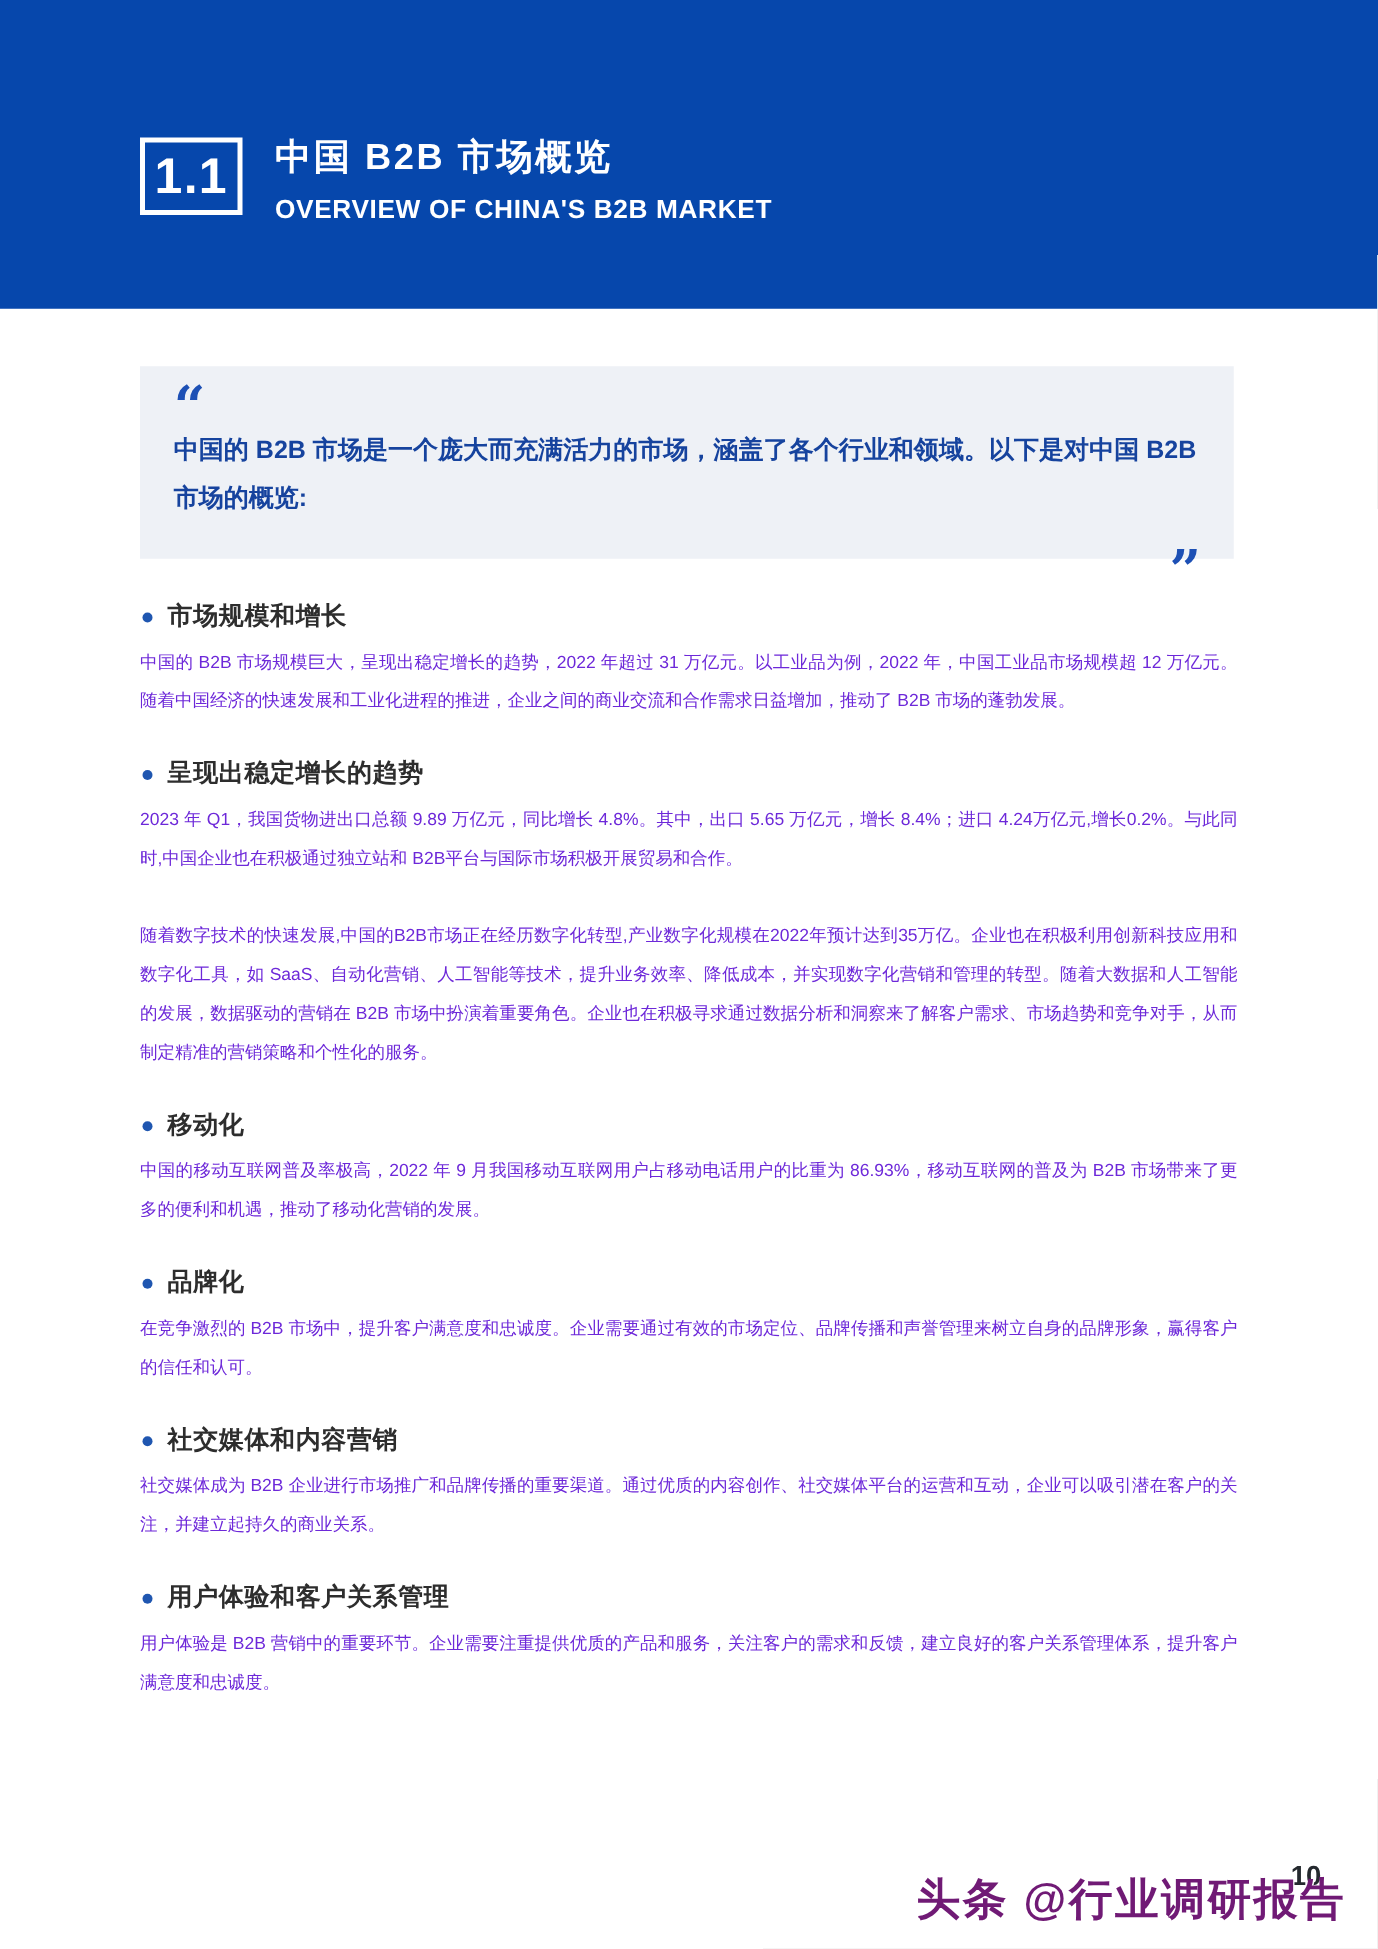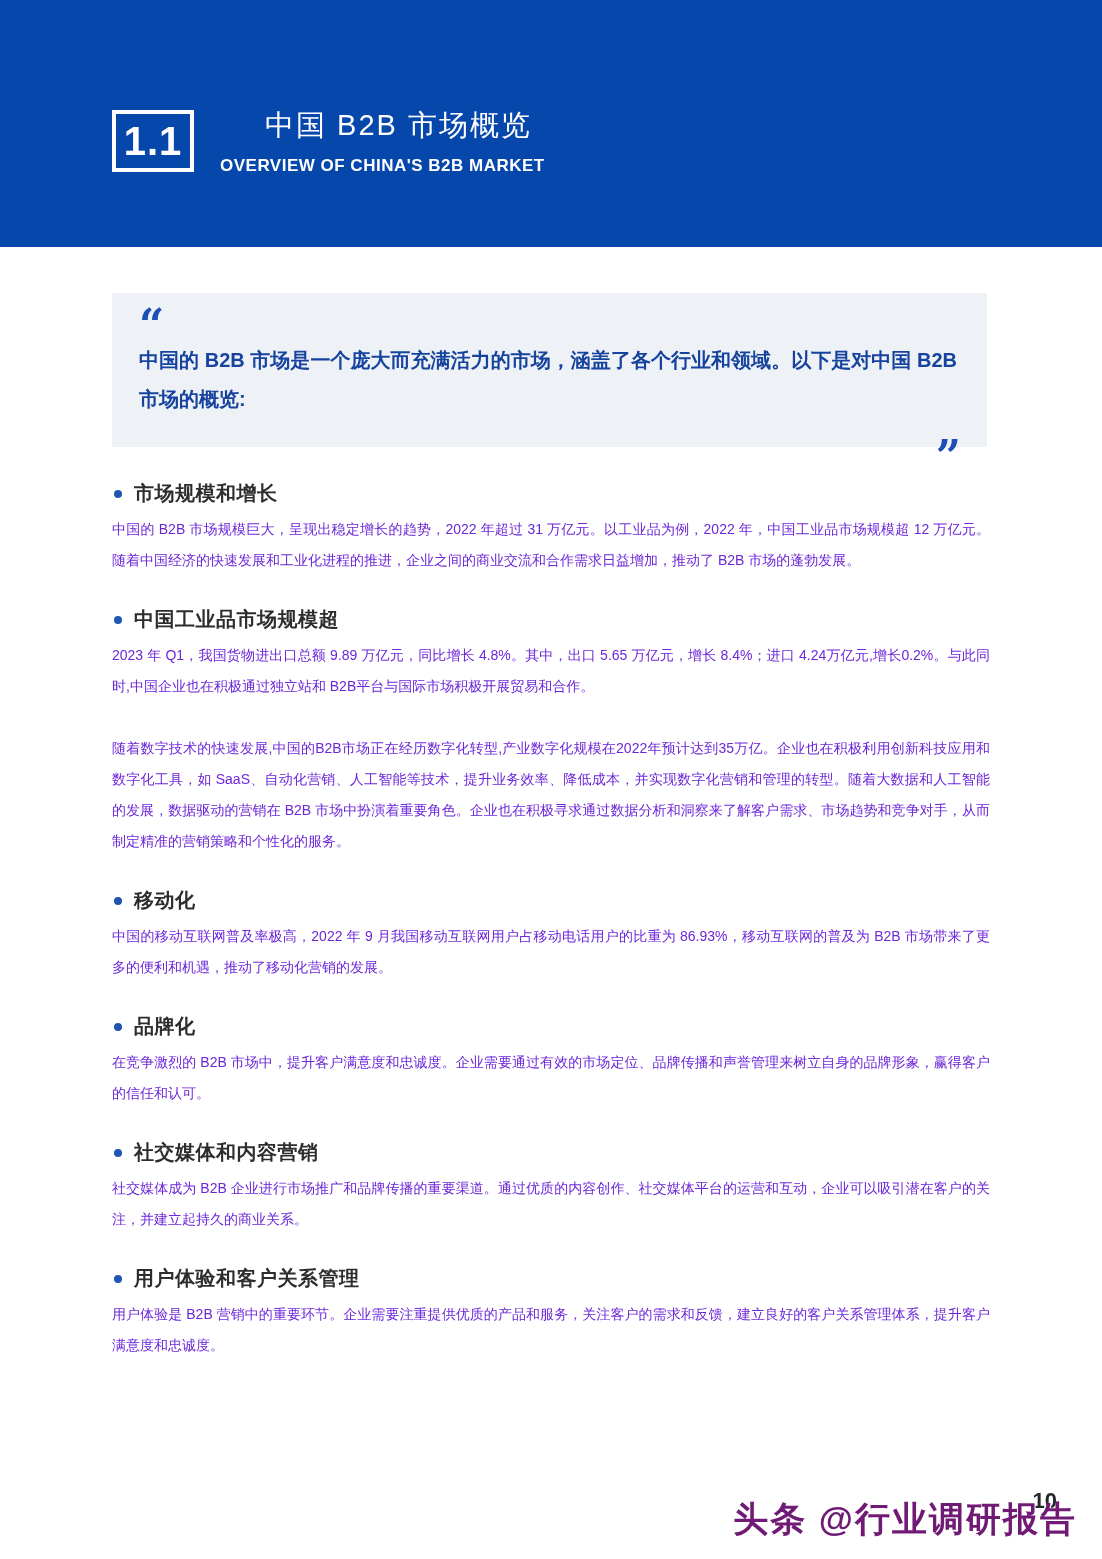--- a/index.html
+++ b/index.html
@@ -20,22 +20,22 @@
   .badge {
     position:absolute; left:112px; top:110px;
     width:82px; height:62px;
     border:4px solid #ffffff;
     box-sizing:border-box;
     display:flex; align-items:center; justify-content:center;
     color:#ffffff; font-size:40px; font-weight:bold;
     letter-spacing:1px;
   }
   .header-titles { position:absolute; left:220px; top:106px; color:#ffffff; }
-  .header-title { font-size:29px; font-weight:normal; letter-spacing:2px;margin-left:45px; }
-  .header-subtitle { margin-top:10px; font-size:17px; font-weight:bold; letter-spacing:0.5px; }
+  .header-title { font-size:29px; font-weight:bold; letter-spacing:2px; }
+  .header-subtitle { margin-top:10px; font-size:21px; font-weight:bold; letter-spacing:0.5px; }
 
   
   .quote-wrap { position:relative; margin:46px 115px 0 112px; }
   .quote-box {
     position:relative;
     background:#eef1f6;
     padding:18px 30px 28px 27px;
     min-height:66px;
   }
   .quote-mark {
@@ -115,21 +115,21 @@
       <div class="section-heading-row">
         <span class="bullet"></span>
         <span class="section-heading">市场规模和增长</span>
       </div>
       <div class="section-body">中国的 B2B 市场规模巨大，呈现出稳定增长的趋势，2022 年超过 31 万亿元。以工业品为例，2022 年，中国工业品市场规模超 12 万亿元。随着中国经济的快速发展和工业化进程的推进，企业之间的商业交流和合作需求日益增加，推动了 B2B 市场的蓬勃发展。</div>
     </div>
 
     <div class="section">
       <div class="section-heading-row">
         <span class="bullet"></span>
-        <span class="section-heading">中国工业品市场规模超</span>
+        <span class="section-heading">呈现出稳定增长的趋势</span>
       </div>
       <div class="section-body">2023 年 Q1，我国货物进出口总额 9.89 万亿元，同比增长 4.8%。其中，出口 5.65 万亿元，增长 8.4%；进口 4.24万亿元,增长0.2%。与此同时,中国企业也在积极通过独立站和 B2B平台与国际市场积极开展贸易和合作。</div>
     </div>
 
     <div class="section">
       <div class="section-body">随着数字技术的快速发展,中国的B2B市场正在经历数字化转型,产业数字化规模在2022年预计达到35万亿。企业也在积极利用创新科技应用和数字化工具，如 SaaS、自动化营销、人工智能等技术，提升业务效率、降低成本，并实现数字化营销和管理的转型。随着大数据和人工智能的发展，数据驱动的营销在 B2B 市场中扮演着重要角色。企业也在积极寻求通过数据分析和洞察来了解客户需求、市场趋势和竞争对手，从而制定精准的营销策略和个性化的服务。</div>
     </div>
 
     <div class="section">
       <div class="section-heading-row">

